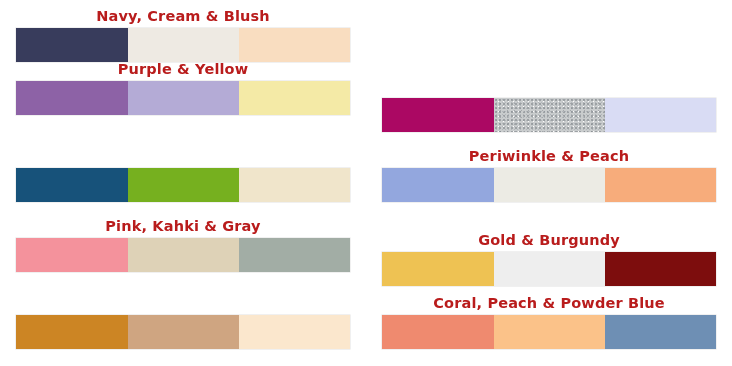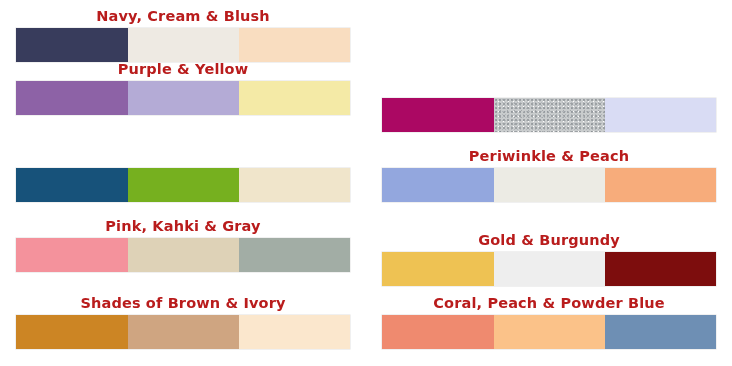--- a/index.html
+++ b/index.html
@@ -119,21 +119,20 @@
     </div>
     <div class="palette" style="left: 382px; top: 215px; margin-top: 14px;">
       <div class="palette-title">Gold &amp; Burgundy</div>
       <div class="swatch-bar">
         <div class="swatch w-a" title="Gold" style="background-color: rgb(238, 194, 83);"></div>
         <div class="swatch w-b" title="White" style="background-color: rgb(238, 238, 238);"></div>
         <div class="swatch w-c" title="Burgundy" style="background-color: rgb(125, 13, 13);"></div>
       </div>
     </div>
     <div class="palette" style="left: 16px; top: 292px;">
-      <div class="palette-title">Shades of Brown &amp; Ivory</div>
       <div class="swatch-bar">
         <div class="swatch w-a" title="Dark Brown" style="background-color: rgb(204, 133, 36);"></div>
         <div class="swatch w-b" title="Light Brown" style="background-color: rgb(207, 165, 129);"></div>
         <div class="swatch w-c" title="Ivory" style="background-color: rgb(251, 231, 205);"></div>
       </div>
     </div>
     <div class="palette" style="left: 382px; top: 292px;">
       <div class="palette-title">Coral, Peach &amp; Powder Blue</div>
       <div class="swatch-bar">
         <div class="swatch w-a" title="Coral" style="background-color: rgb(239, 138, 111);"></div>

